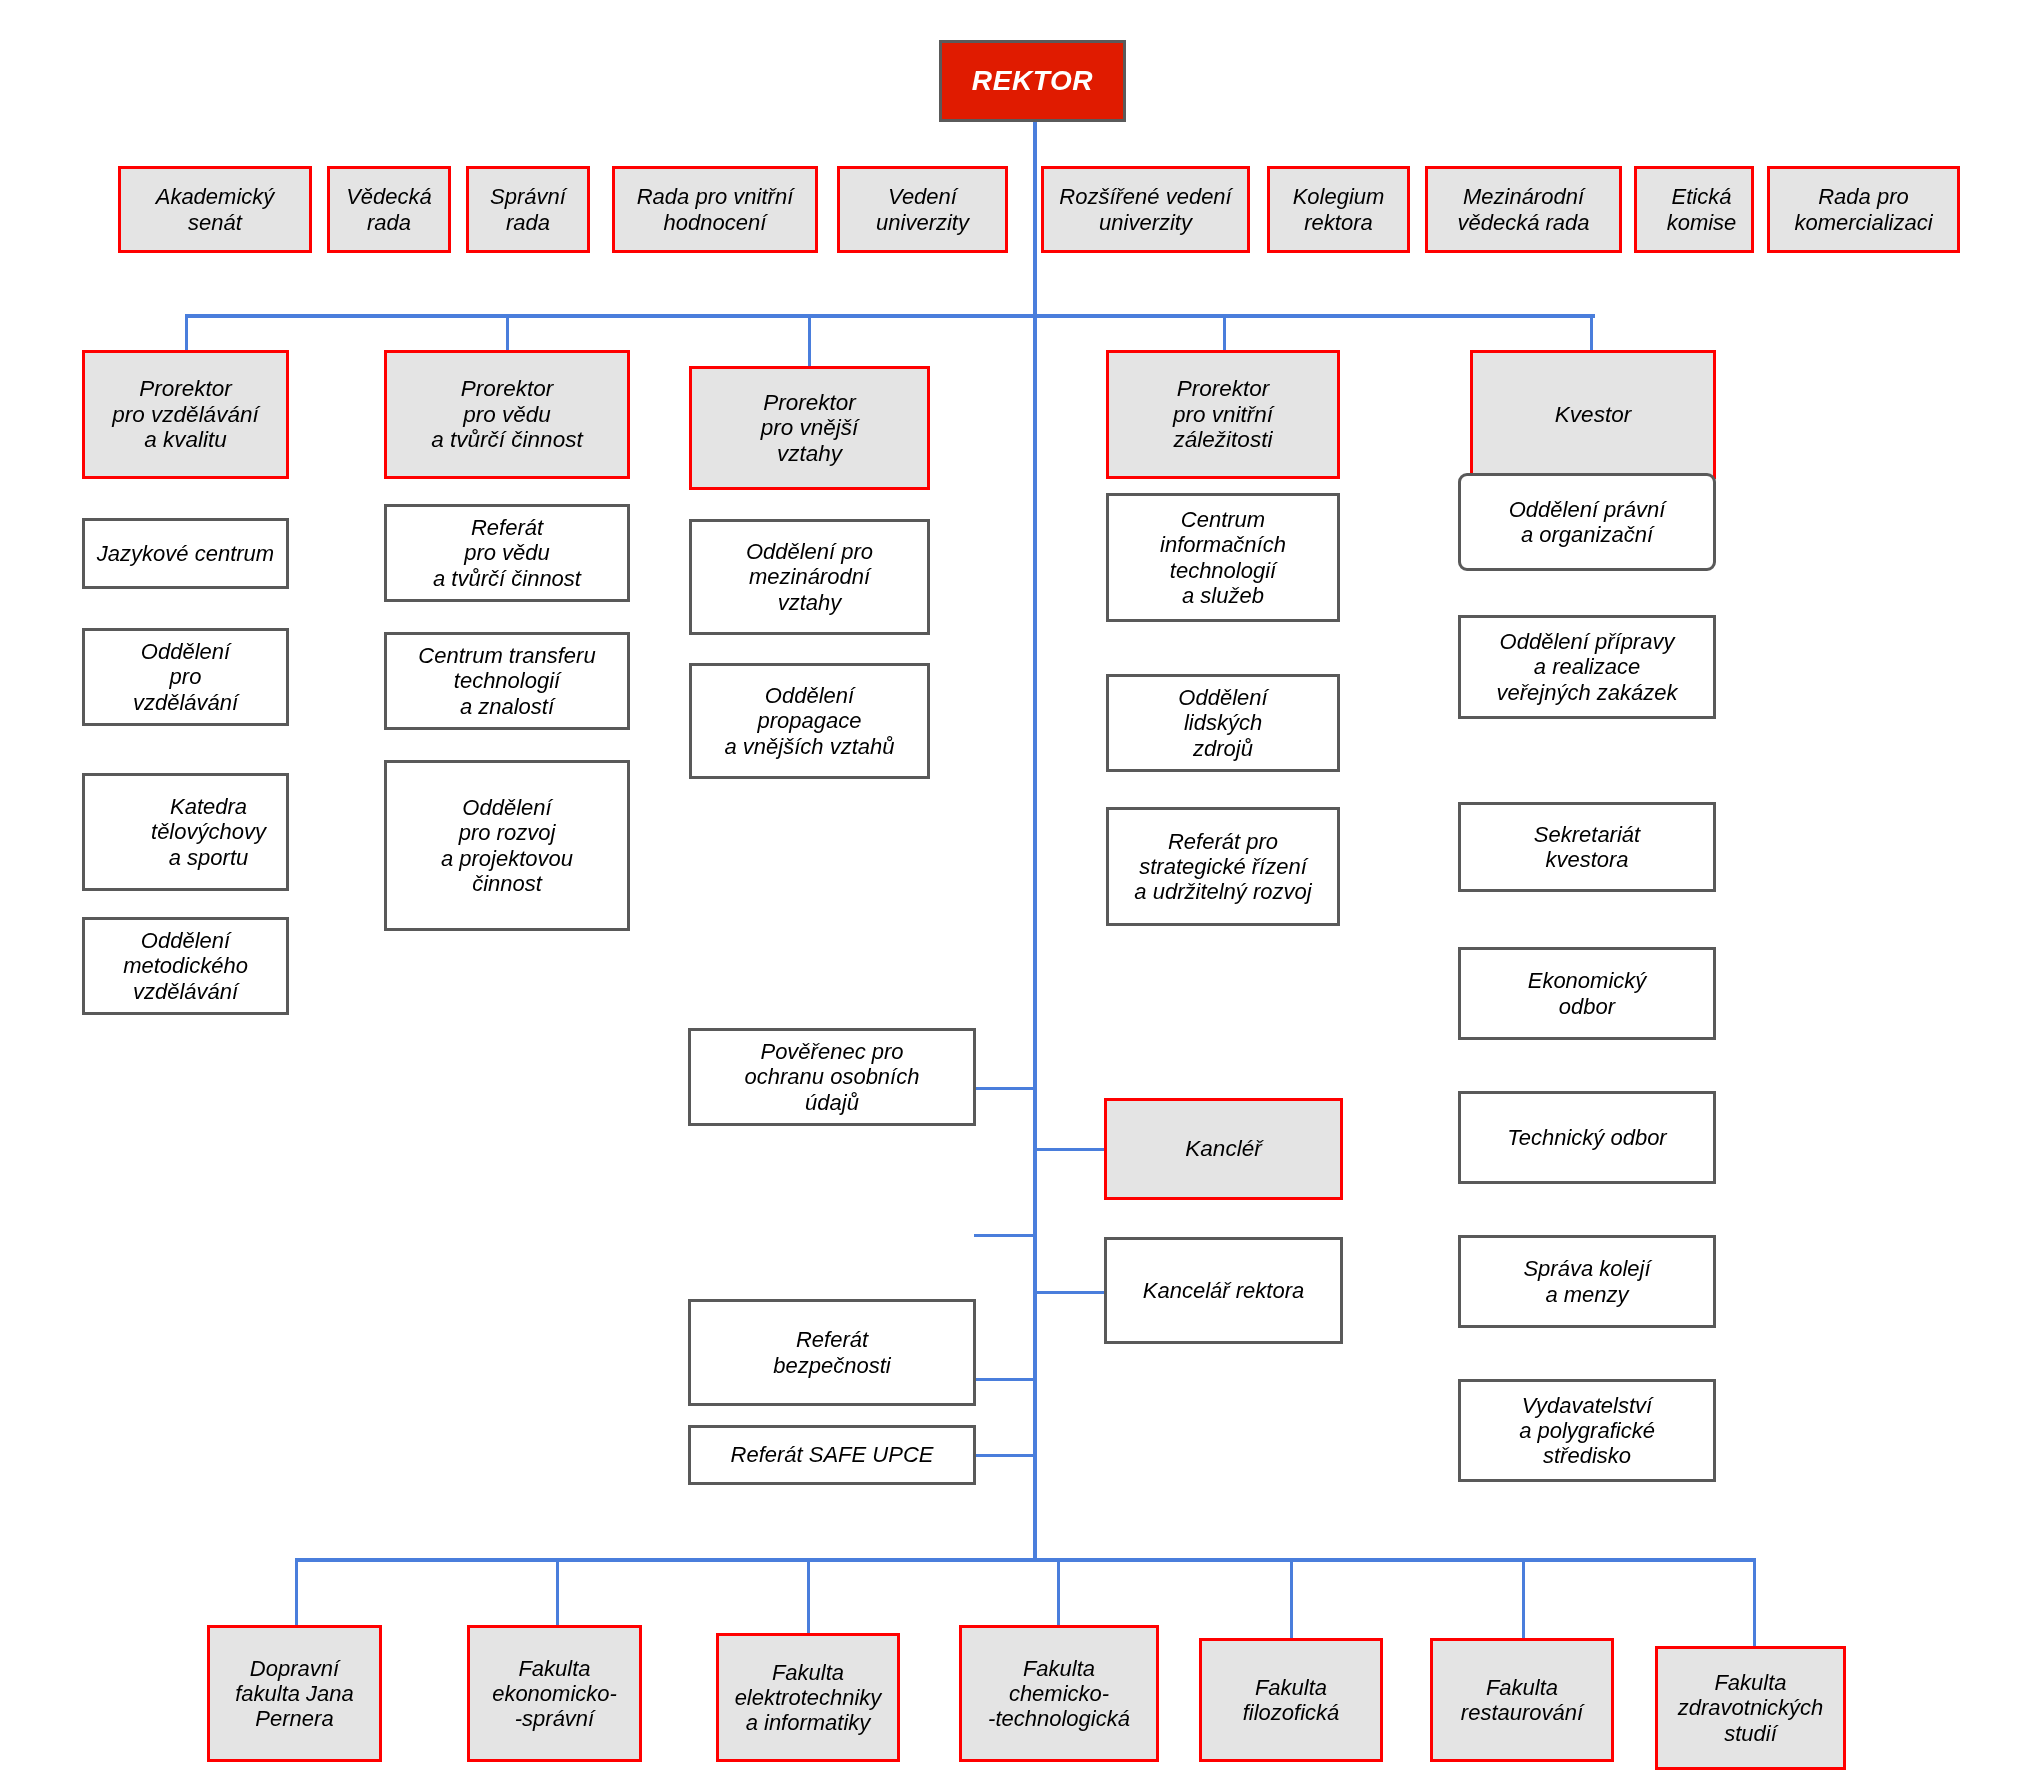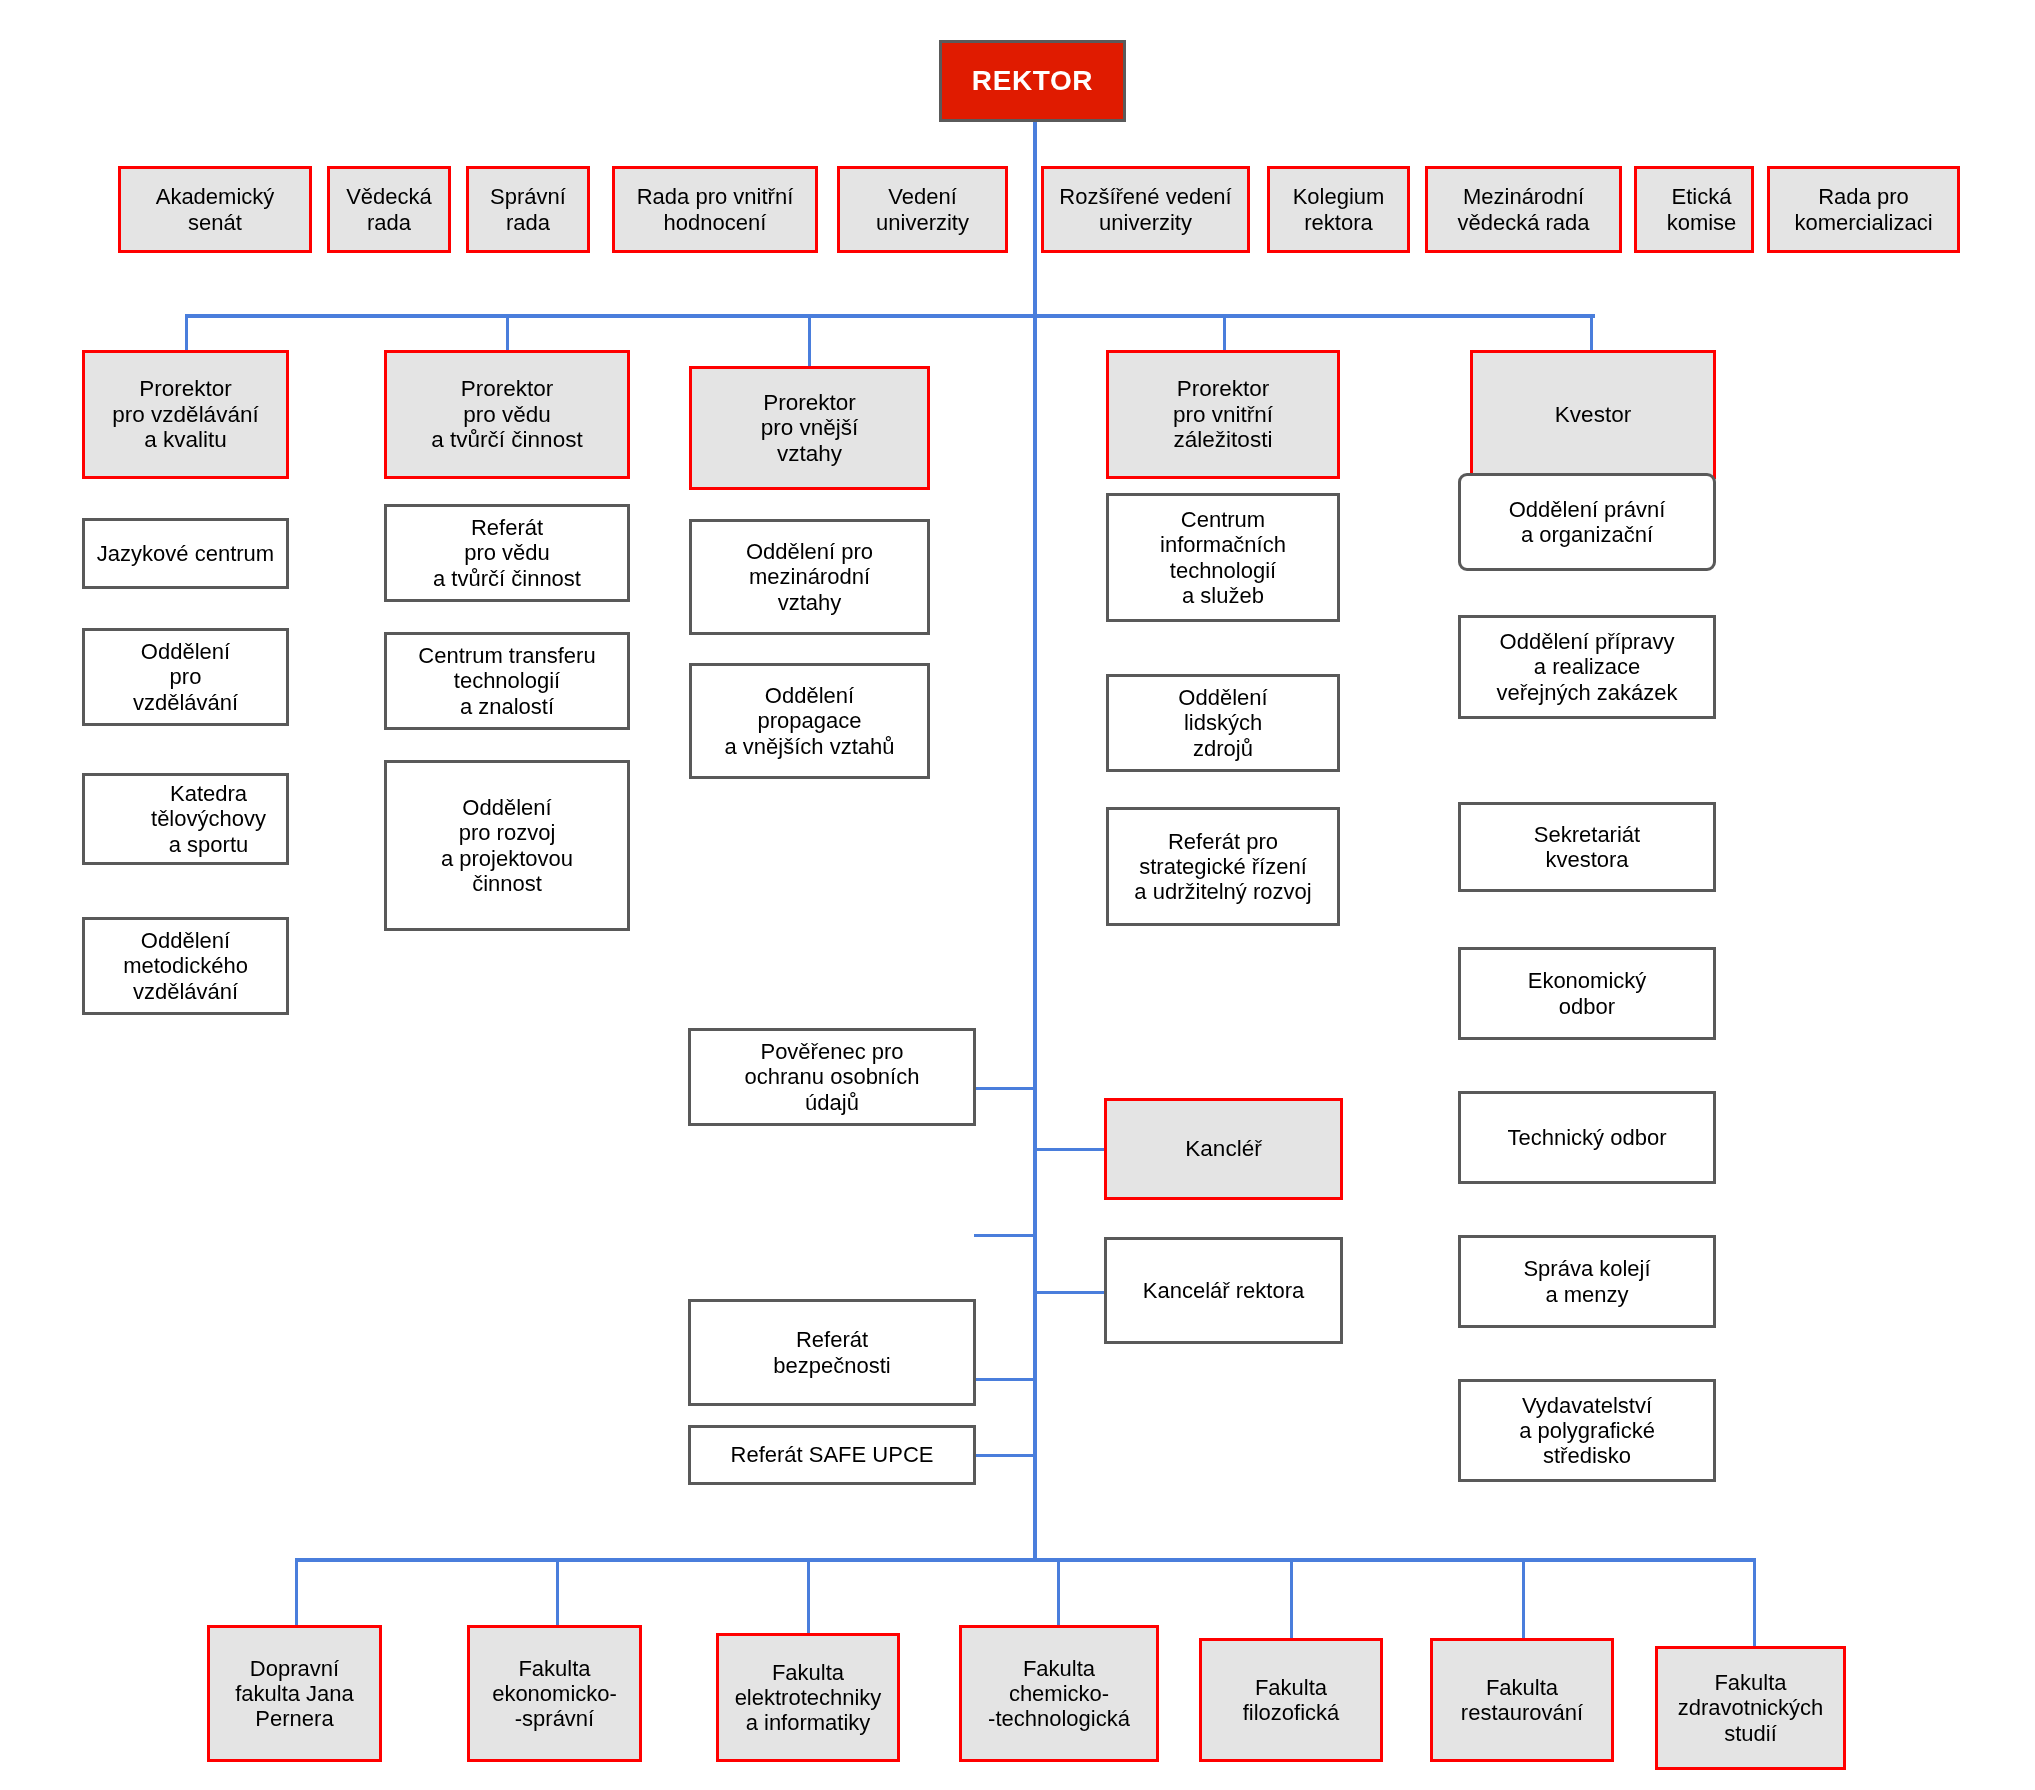--- a/index.html
+++ b/index.html
@@ -16,20 +16,21 @@
   
   .node {
     position: absolute;
     display: flex;
     align-items: center;
     justify-content: center;
     text-align: center;
     line-height: 1.14;
     white-space: pre-line;
     z-index: 5;
+    font-style: italic;
   }
   .node span { display:block; width:100%; padding: 0 3.9px; }
 
   
   .red {
     background: #E4E4E4;
     border: 3.9px solid #FF0000;
   }
   
   .plain {
@@ -136,21 +137,21 @@
 záležitosti</span></div>
   <div class="node red" style="left:1470px; top:350px; width:246px; height:129px; font-size:22.5px;">
     <span>Kvestor</span></div>
 
   <div class="node plain" style="left:82px; top:518px; width:207px; height:71px; font-size:22px;">
     <span>Jazykové centrum</span></div>
   <div class="node plain" style="left:82px; top:628px; width:207px; height:98px; font-size:22px;">
     <span>Oddělení
 pro
 vzdělávání</span></div>
-  <div class="node plain" style="left:82px; top:773px; width:207px; height:92px; font-size:22px;padding-left:46px;">
+  <div class="node plain" style="left:82px; top:773px; width:207px; height:118px; font-size:22px;padding-left:46px;">
     <span>Katedra
 tělovýchovy
 a sportu</span></div>
   <div class="node plain" style="left:82px; top:917px; width:207px; height:98px; font-size:22px;">
     <span>Oddělení
 metodického
 vzdělávání</span></div>
 
   <div class="node plain" style="left:384px; top:504px; width:246px; height:98px; font-size:22px;">
     <span>Referát

